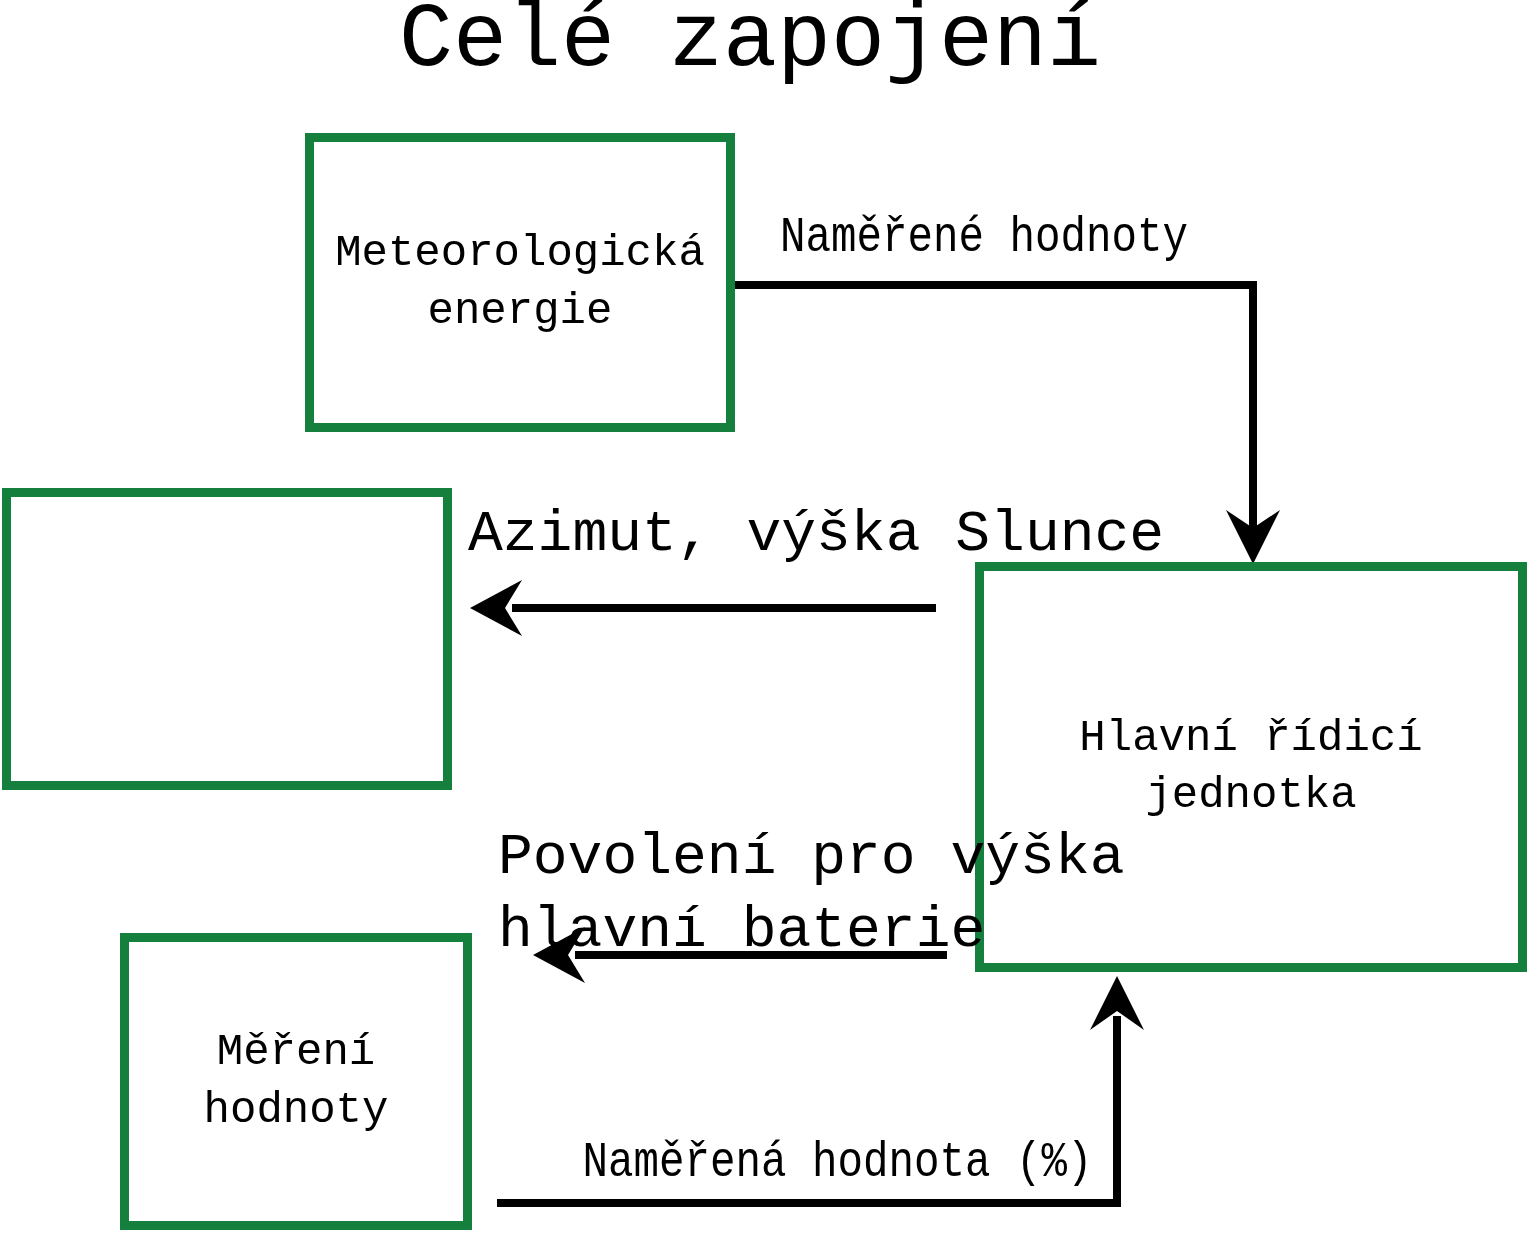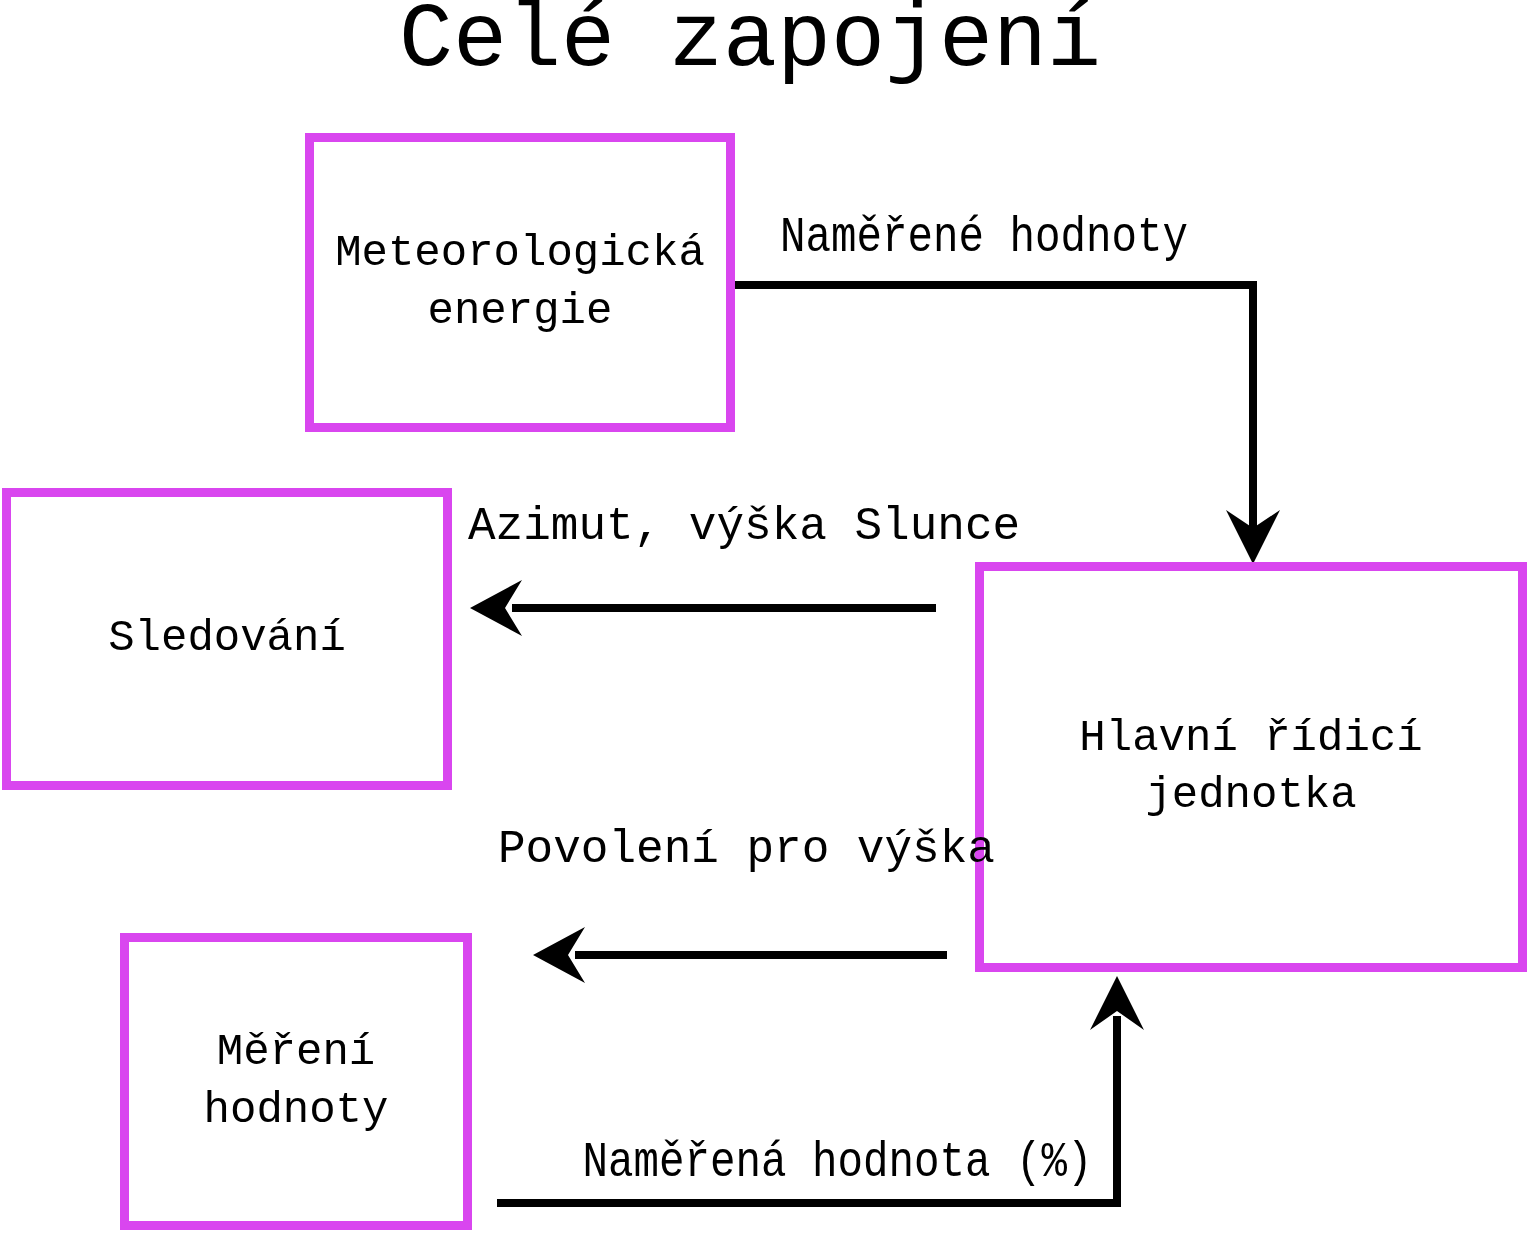--- a/index.html
+++ b/index.html
@@ -23,35 +23,35 @@
     left: 0; top: -10px;
     width: 1500px;
     text-align: center;
     font-size: 90px;
     line-height: 1.15;
     white-space: nowrap;
   }
   .box {
     position: absolute;
     box-sizing: border-box;
-    border: 9px solid #d946ef;
+    border: 9px solid #15803d;
     background: #ffffff;
     display: flex;
     align-items: center;
     justify-content: center;
   }
   .box-label {
     font-size: 44px;
     line-height: 1.3;
     text-align: center;
   }
   .line { display: block; }
   .arrow-label {
     position: absolute;
-    font-size: 46px;
+    font-size: 58px;
     line-height: 1.25;
     white-space: nowrap;
   }
   .arrow-label.centered { text-align: center; }
   .arrow-label.condensed {
     font-size: 50px;
     line-height: 1.2;
     transform: scaleX(0.85);
     transform-origin: 50% 50%;
   }
@@ -88,21 +88,20 @@
 
   <div class="box box-meteo">
     <div class="box-label">
       <span class="line">Meteorologická</span>
       <span class="line">energie</span>
     </div>
   </div>
 
   <div class="box box-sun">
     <div class="box-label">
-      <span class="line">Sledování</span>
     </div>
   </div>
 
   <div class="box box-energy">
     <div class="box-label">
       <span class="line">Měření</span>
       <span class="line">hodnoty</span>
     </div>
   </div>
 
@@ -115,19 +114,20 @@
   <div class="arrow-label condensed centered label-measured-values">
     <span class="line">Naměřené hodnoty</span>
   </div>
 
   <div class="arrow-label label-azimuth">
     <span class="line">Azimut, výška Slunce</span>
   </div>
 
   <div class="arrow-label label-permission">
     <span class="line">Povolení pro výška</span>
+    <span class="line">hlavní baterie</span>
   </div>
 
   <div class="arrow-label condensed centered label-measured-pct">
     <span class="line">Naměřená hodnota (%)</span>
   </div>
 
 </div>
 
 </body></html>

